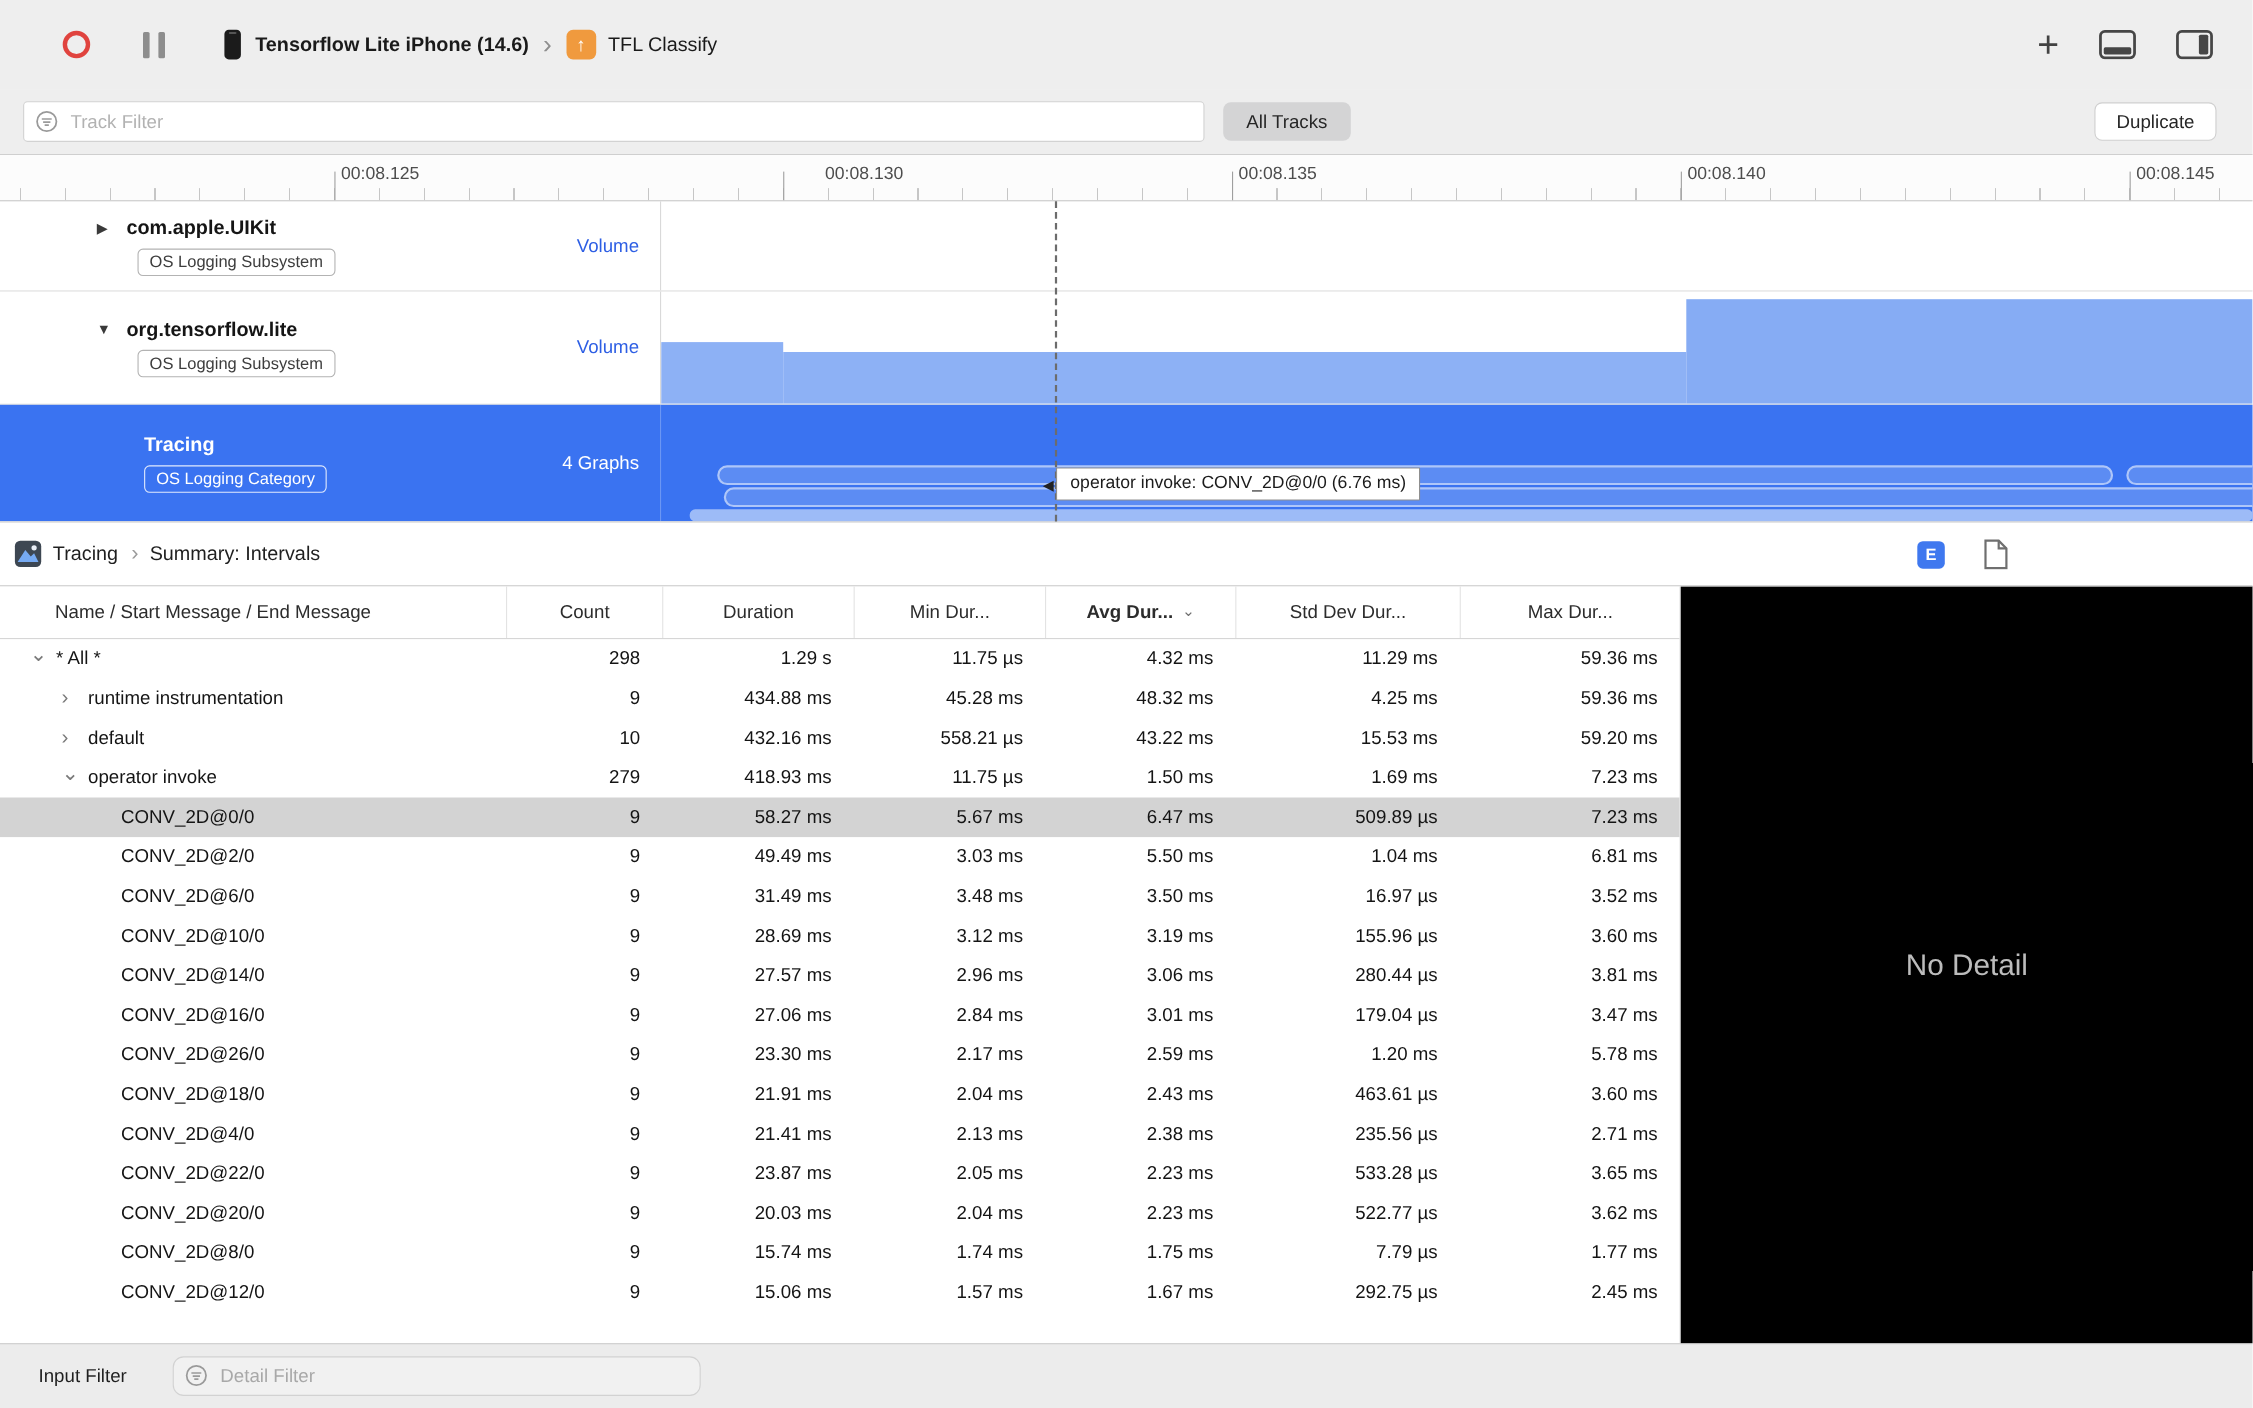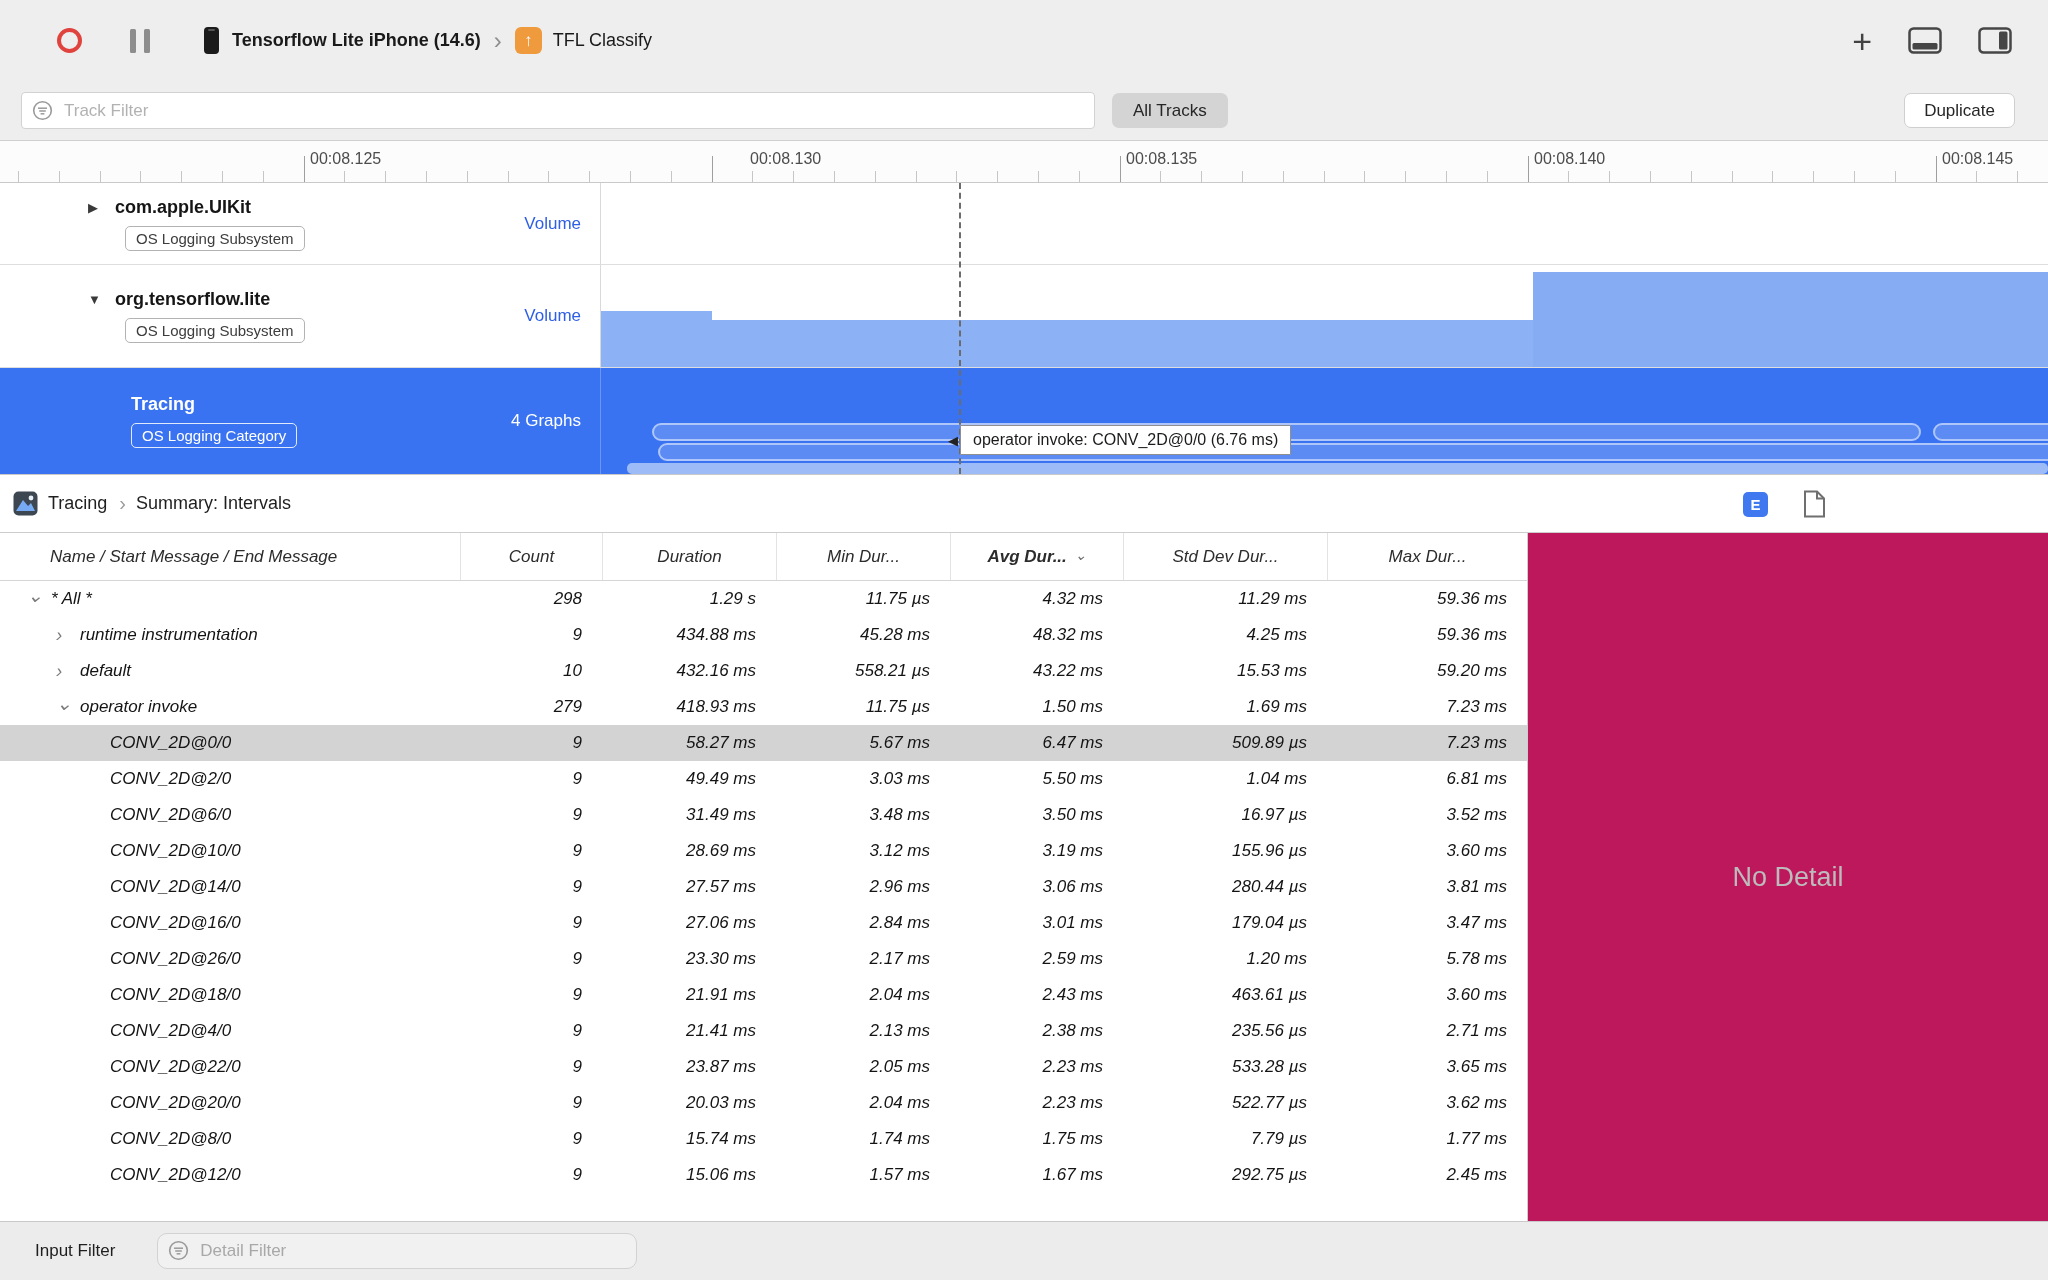--- a/index.html
+++ b/index.html
@@ -68,36 +68,36 @@
   
   .detail-header { height:59px; background:#fff; border-top:1px solid #c9c9c9; border-bottom:1px solid #cdcdcd; display:flex; align-items:center; padding-left:13px; position:relative; }
   .bc-icon { display:flex; cursor:pointer; }
   .bc-item { font-size:18px; color:#1f1f1f; margin-left:10px; cursor:pointer; white-space:nowrap; }
   .bc-chev { margin-left:12px; color:#9b9b9b; font-size:20px; }
   .e-btn { position:absolute; left:1743px; top:17px; width:25px; height:25px; border-radius:5px; background:#3f78ef; color:#fff; font-size:15px; font-weight:bold; display:flex; align-items:center; justify-content:center; cursor:pointer; }
   .doc-btn { position:absolute; left:1803px; top:15px; cursor:pointer; display:flex; }
 
   
   .main-lower { display:flex; height:688px; }
-  .table-area { width:1528px; flex:none; border-right:1px solid #cecece; overflow:hidden; background:#fff;font-style:italic; }
+  .table-area { width:1528px; flex:none; border-right:1px solid #cecece; overflow:hidden; background:#fff; }
   .thead, .trow { display:grid; grid-template-columns:460px 142px 174px 174px 173px 204px 200px; }
   .thead { height:48px; border-bottom:1px solid #d6d6d6; align-items:center; font-size:17px; color:#2c2c2c; }
   .hcell { display:flex; align-items:center; justify-content:center; height:100%; cursor:pointer; white-space:nowrap; }
   .hcell.c0 { justify-content:flex-start; padding-left:50px; }
   .hcell + .hcell { border-left:1px solid #e3e3e3; }
   .hcell.sorted .hlabel { font-weight:bold; }
   .sortch { margin-left:8px; color:#6d6d6d; font-size:14px; transform:translateY(-2px); }
   .trow { height:36px; align-items:center; font-size:17px; color:#141414; cursor:default; }
   .trow.selected { background:#d3d3d3; }
   .cell.num { text-align:right; padding-right:20px; white-space:nowrap; }
   .cell.name { display:flex; align-items:center; white-space:nowrap; overflow:hidden; }
   .lvl0 { padding-left:27px; } .lvl1 { padding-left:56px; } .lvl2 { padding-left:110px; }
   .expander { width:24px; flex:none; color:#7a7a7a; font-size:19px; cursor:pointer; }
   .expander.open { transform:translateY(-4px); }
-  .detail-panel { flex:1; background:#be185d; display:flex; align-items:center; justify-content:center; }
+  .detail-panel { flex:1; background:#000000; display:flex; align-items:center; justify-content:center; }
   .no-detail { color:#bcbcbc; font-size:27px; }
 
   
   .bottom-bar { height:59px; background:#ececec; border-top:1px solid #c9c9c9; display:flex; align-items:center; padding-left:35px; }
   .if-label { font-size:17px; color:#1f1f1f; white-space:nowrap; }
   .detail-filter { position:relative; margin-left:42px; width:480px; height:36px; }
   .detail-filter input { width:100%; height:100%; border:1px solid #d2d2d2; border-radius:10px; padding:0 12px 0 42px; font-size:17px; background:#f1f1f1; color:#222; outline:none; font-family:"Liberation Sans",sans-serif; }
   .detail-filter input::placeholder { color:#a8a8a8; }
   .detail-filter .f-icon { top:7px; }
 </style>

